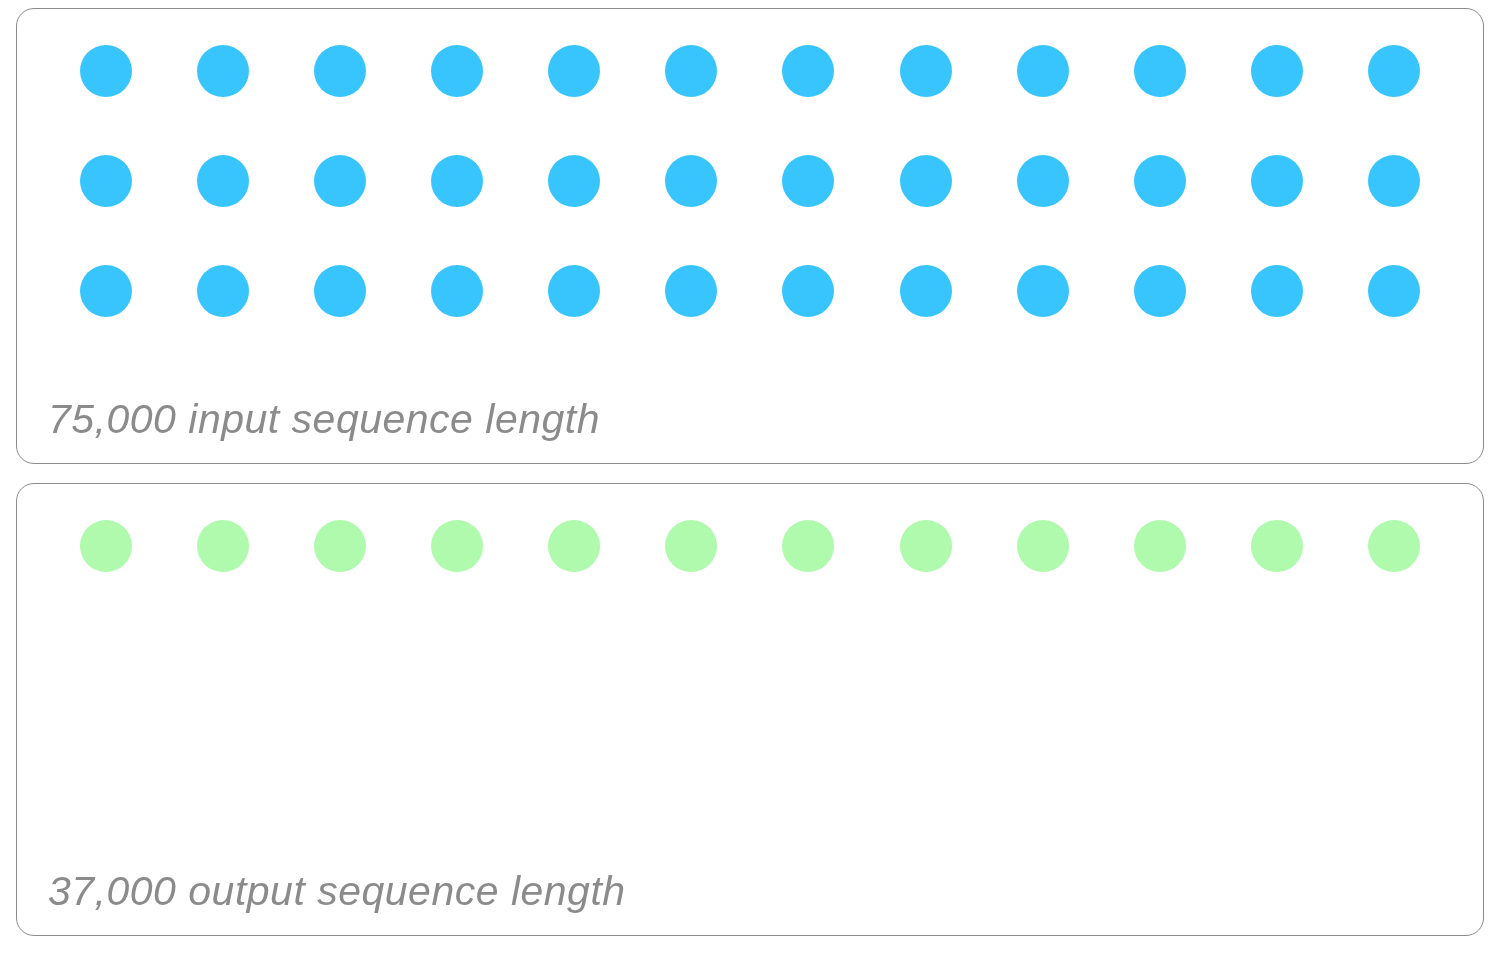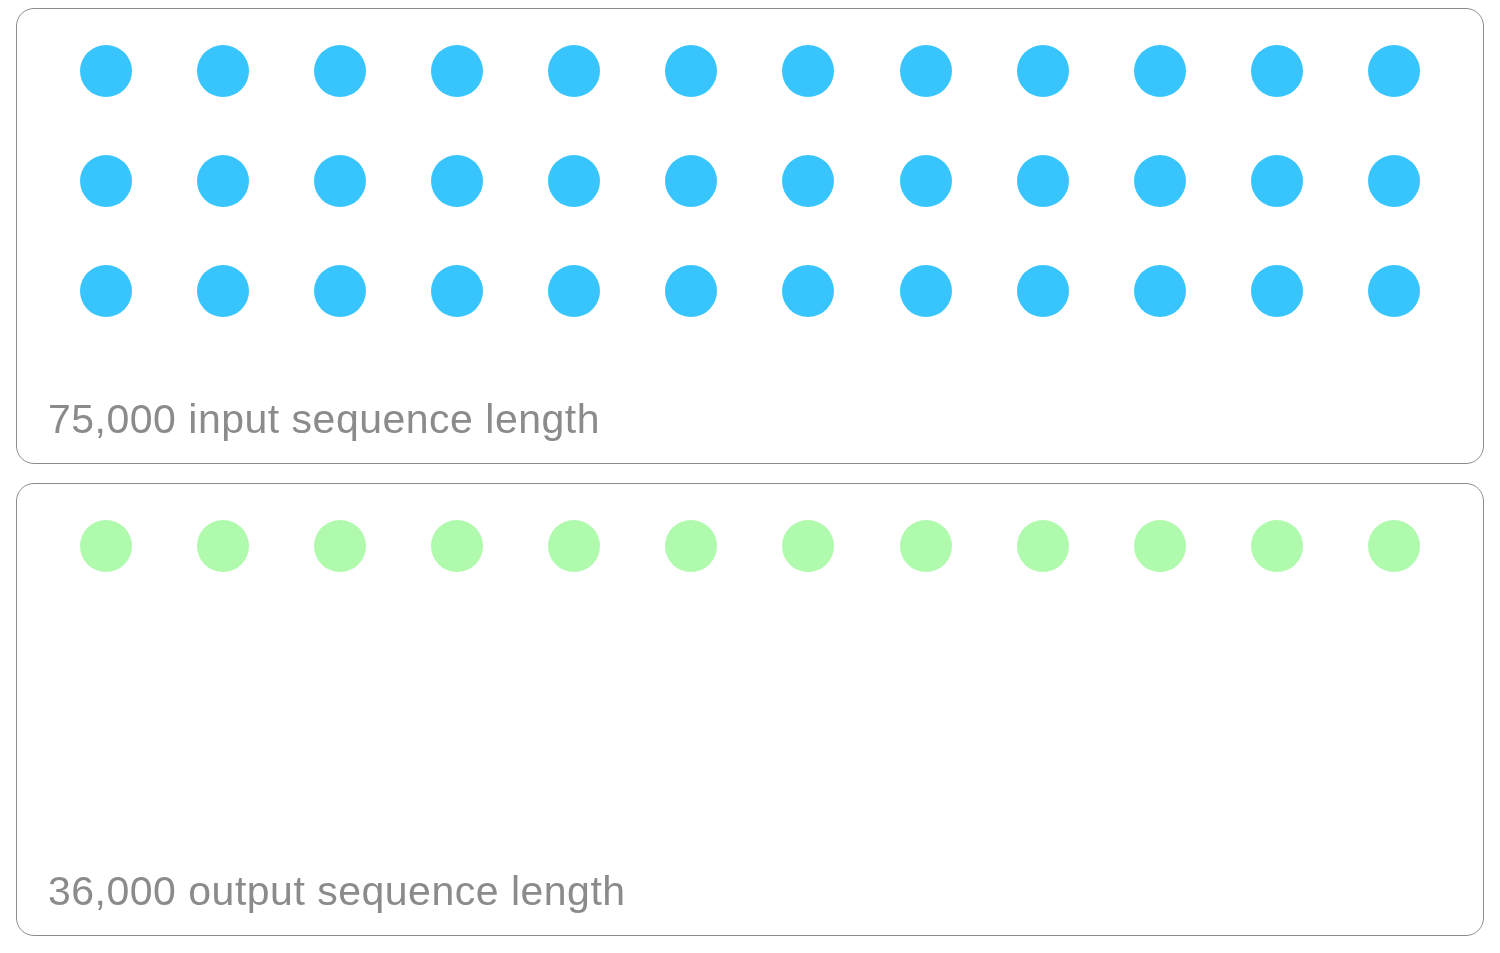--- a/index.html
+++ b/index.html
@@ -53,20 +53,21 @@
   }
   .panel-label {
     position: absolute;
     left: 31px;
     bottom: 20px;
     font-size: 41px;
     font-weight: 400;
     letter-spacing: 0.5px;
     color: #8b8b8b;
     white-space: nowrap;
+    font-style: italic;
   }
 </style>
 </head>
 <body>
 
 <div class="panel panel-input">
   <div class="dots">
       <div class="dot-row">
         <div class="dot" style="background: rgb(56, 197, 253);"></div>
         <div class="dot" style="background: rgb(56, 197, 253);"></div>
@@ -123,14 +124,14 @@
         <div class="dot" style="background: rgb(175, 250, 172);"></div>
         <div class="dot" style="background: rgb(175, 250, 172);"></div>
         <div class="dot" style="background: rgb(175, 250, 172);"></div>
         <div class="dot" style="background: rgb(175, 250, 172);"></div>
         <div class="dot" style="background: rgb(175, 250, 172);"></div>
         <div class="dot" style="background: rgb(175, 250, 172);"></div>
         <div class="dot" style="background: rgb(175, 250, 172);"></div>
         <div class="dot" style="background: rgb(175, 250, 172);"></div>
       </div>
     </div>
-  <div class="panel-label">36,000 output sequence length</div>
+  <div class="panel-label">37,000 output sequence length</div>
 </div>
 
 </body></html>

